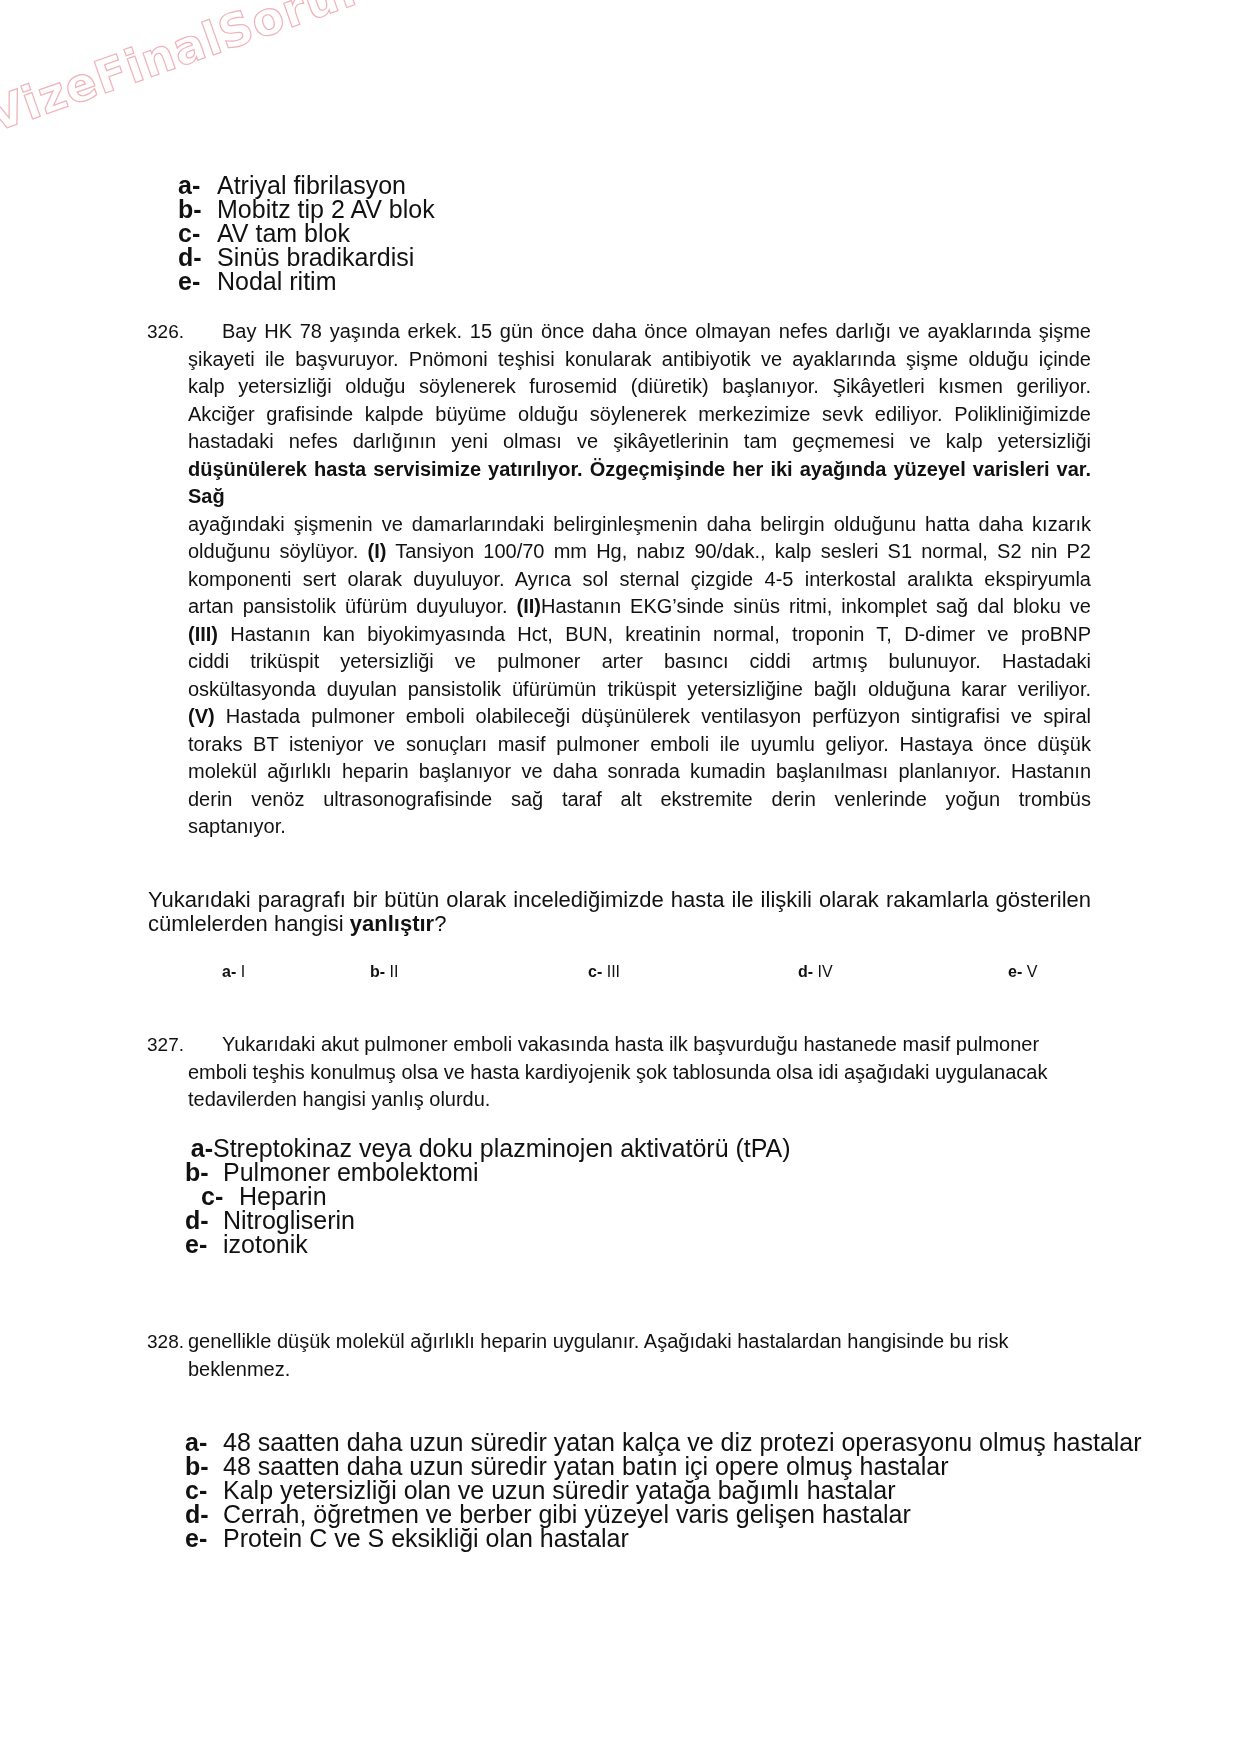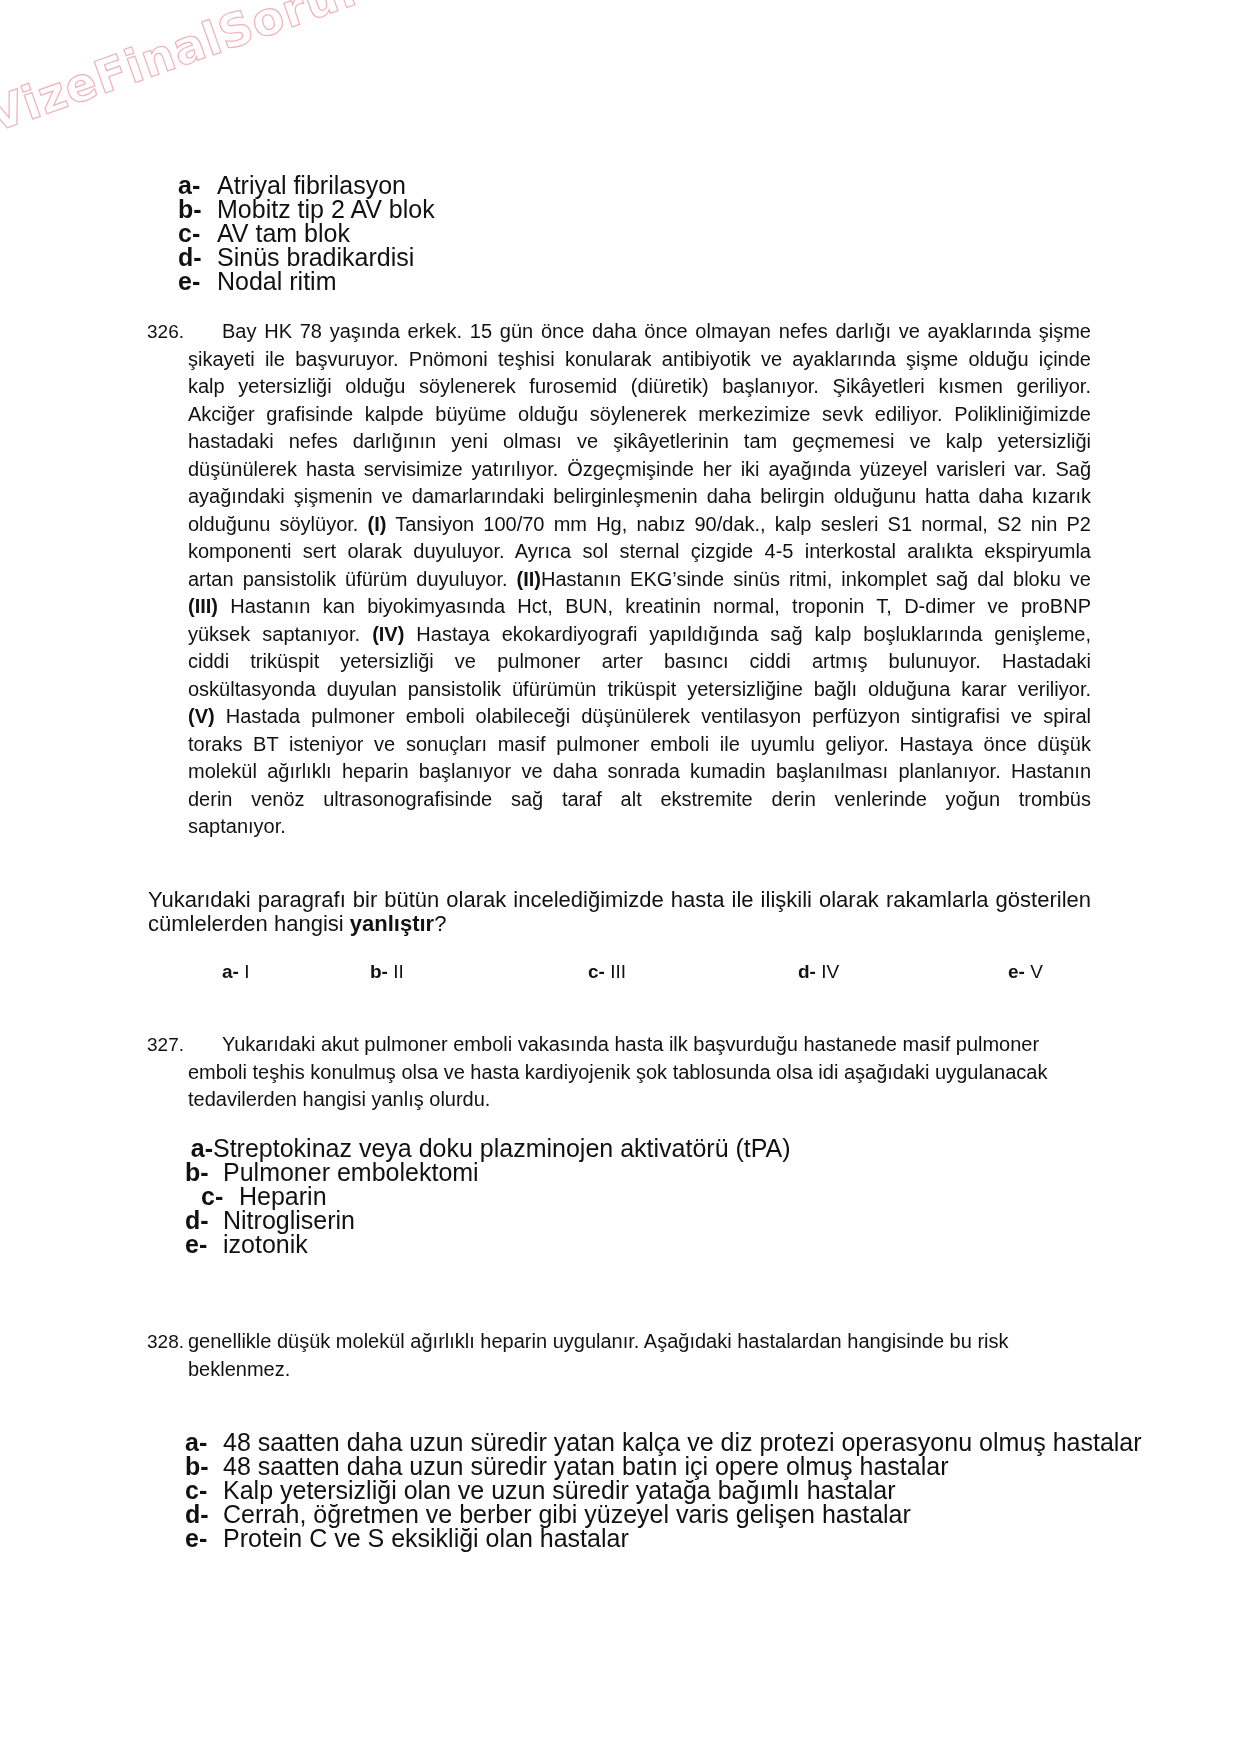--- a/index.html
+++ b/index.html
@@ -10,21 +10,21 @@
                transform: rotate(-19.5deg); font-family: "DejaVu Sans", sans-serif; font-weight: bold;
                font-size: 46px; letter-spacing: 1px; color: transparent;
                -webkit-text-stroke: 1.2px #efb3b8; white-space: nowrap; }
   .line { position: absolute; white-space: nowrap; font-size: 25px; line-height: 24px; }
   .opt .lbl { font-weight: bold; display: inline-block; }
   .num { position: absolute; font-size: 19px; line-height: 24px; }
   .para { position: absolute; left: 188px; width: 903px; font-size: 20px; line-height: 27.5px;
           text-align: justify; }
   .q { position: absolute; left: 148px; width: 943px; font-size: 22px; line-height: 23.5px; text-align: justify; }
   b { font-weight: bold; }
-  .ans { position: absolute; top: 960px; font-size: 19px; line-height: 24px; white-space: nowrap; }
+  .ans { position: absolute; top: 960px; font-size: 16px; line-height: 24px; white-space: nowrap; }
   .ans .lbl { font-weight: bold; }
 </style>
 </head>
 <body>
 
 <div class="page">
 
   <div class="watermark">VizeFinalSoruPaylasimi.com</div>
 
   <div>
@@ -46,27 +46,26 @@
   </div>
 
   <div>
     <div class="num" style="left:147px; top:320px;">326.</div>
     <div class="para" style="top:318px; left:188px;">
       <div style="text-indent:34px; text-align:justify; text-align-last:justify;">Bay HK 78 yaşında erkek. 15 gün önce daha önce olmayan nefes darlığı ve ayaklarında şişme</div>
       <div style="text-align-last:justify;">şikayeti ile başvuruyor. Pnömoni teşhisi konularak antibiyotik ve ayaklarında şişme olduğu içinde</div>
       <div style="text-align-last:justify;">kalp yetersizliği olduğu söylenerek furosemid (diüretik)  başlanıyor. Şikâyetleri kısmen geriliyor.</div>
       <div style="text-align-last:justify;">Akciğer grafisinde kalpde büyüme olduğu söylenerek merkezimize sevk ediliyor. Polikliniğimizde</div>
       <div style="text-align-last:justify;">hastadaki nefes darlığının yeni olması ve şikâyetlerinin tam geçmemesi ve kalp yetersizliği</div>
-      <div style="text-align-last:justify;">düşünülerek hasta servisimize yatırılıyor. Özgeçmişinde her iki ayağında yüzeyel varisleri var. Sağ</div>
+      <div style="text-align-last:justify;font-weight:bold;">düşünülerek hasta servisimize yatırılıyor. Özgeçmişinde her iki ayağında yüzeyel varisleri var. Sağ</div>
       <div style="text-align-last:justify;">ayağındaki şişmenin ve damarlarındaki belirginleşmenin daha belirgin olduğunu hatta daha kızarık</div>
       <div style="text-align-last:justify;"><span>olduğunu söylüyor.</span> <b>(I)</b> <span>Tansiyon 100/70 mm Hg, nabız 90/dak., kalp sesleri S1 normal, S2 nin P2</span></div>
       <div style="text-align-last:justify;">komponenti sert olarak duyuluyor. Ayrıca sol sternal çizgide 4-5 interkostal aralıkta ekspiryumla</div>
       <div style="text-align-last:justify;"><span>artan pansistolik üfürüm duyuluyor.</span> <b>(II)</b><span>Hastanın EKG’sinde sinüs ritmi, inkomplet sağ dal bloku ve</span></div>
       <div style="text-align-last:justify;"><b>(III)</b> <span>Hastanın kan biyokimyasında Hct, BUN, kreatinin normal, troponin T, D-dimer ve proBNP</span></div>
-      <div style="text-align-last:justify;"><span>yüksek saptanıyor.</span> <b>(IV)</b> <span>Hastaya ekokardiyografi yapıldığında sağ kalp boşluklarında genişleme,</span></div>
       <div style="text-align-last:justify;">ciddi triküspit yetersizliği ve pulmoner arter basıncı ciddi artmış bulunuyor. Hastadaki</div>
       <div style="text-align-last:justify;">oskültasyonda duyulan pansistolik üfürümün triküspit yetersizliğine bağlı olduğuna karar veriliyor.</div>
       <div style="text-align-last:justify;"><b>(V)</b> <span>Hastada pulmoner emboli olabileceği düşünülerek ventilasyon perfüzyon sintigrafisi ve spiral</span></div>
       <div style="text-align-last:justify;">toraks BT isteniyor ve sonuçları masif pulmoner emboli ile uyumlu geliyor.  Hastaya önce düşük</div>
       <div style="text-align-last:justify;">molekül ağırlıklı heparin başlanıyor ve daha sonrada kumadin başlanılması planlanıyor. Hastanın</div>
       <div style="text-align-last:justify;">derin venöz ultrasonografisinde sağ taraf alt ekstremite derin venlerinde yoğun trombüs</div>
       <div>saptanıyor.</div>
     </div>
 
     <div class="q" style="top:888px;">

